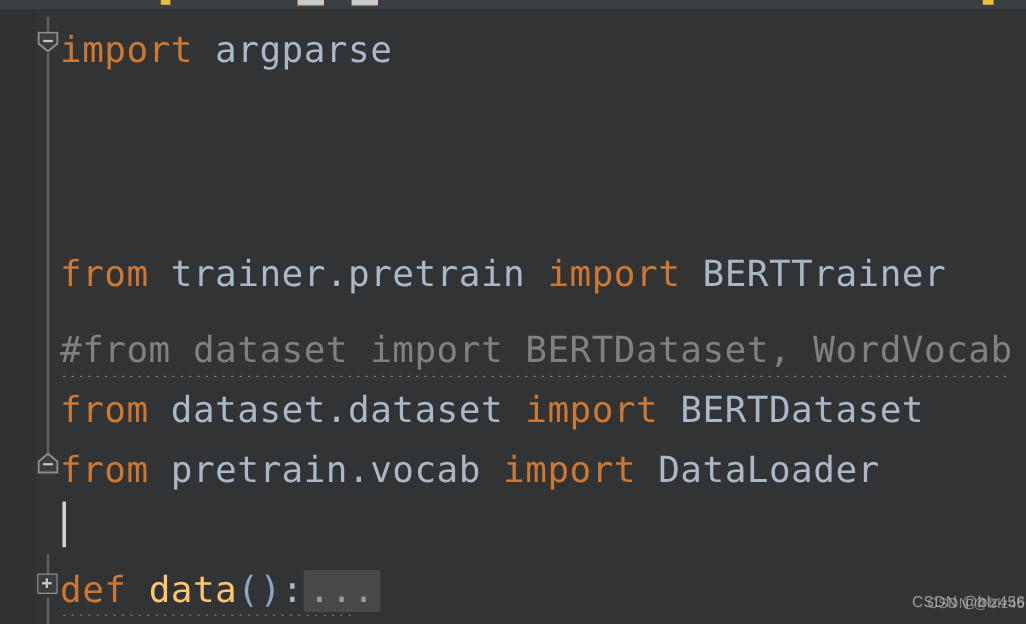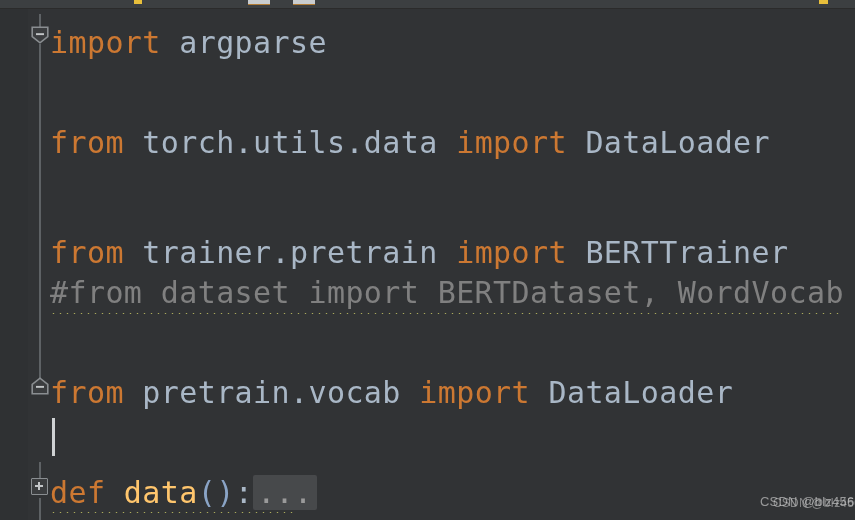--- a/index.html
+++ b/index.html
@@ -163,23 +163,23 @@
       <div class="tb-mark light" style="left: 293px; width: 22px; background: rgb(201, 204, 206);"></div>
       <div class="tb-mark yellow" style="left: 819px; width: 9px; background: rgb(232, 191, 59);"></div>
     </div>
 
   <div class="gutter"></div>
   <div class="fold-strip"></div>
 
   <div class="editor">
       <div class="code-line" style="top: 10px;"><span class="kw">import </span><span class="ident">argparse</span></div>
       <div class="code-line" style="top: 60px;"></div>
-      <div class="code-line" style="top: 110px;"><span class="kw">from </span><span class="ident">torch.utils.data </span><span class="kw">import </span><span class="ident">DataLoader</span></div>
-      <div class="code-line" style="top: 220px; text-align: right;"><span class="kw">from </span><span class="ident">trainer.pretrain </span><span class="kw">import </span><span class="ident">BERTTrainer</span></div>
+      <div class="code-line" style="top: 196px; text-align: right;"><span class="kw">from </span><span class="ident">trainer.pretrain </span><span class="kw">import </span><span class="ident">BERTTrainer</span></div>
       <div class="code-line" style="top: 260px;"><span class="comment">#from dataset import BERTDataset, WordVocab</span></div>
+      <div class="code-line" style="top: 310px;"><span class="kw">from </span><span class="ident">dataset.dataset </span><span class="kw">import </span><span class="ident">BERTDataset</span></div>
       <div class="code-line" style="top: 360px;"><span class="kw">from </span><span class="ident">pretrain.vocab </span><span class="kw">import </span><span class="ident">DataLoader</span></div>
       <div class="code-line" style="top: 410px;"></div>
       <div class="code-line" style="top: 460px;"><span class="kw">def </span><span class="func">data</span><span class="paren">()</span><span class="punct">:</span><span class="fold-dots">...</span></div>
     </div>
 
   <div class="caret" style="left: 52px; top: 418px; height: 38px;"></div>
 
   <div class="watermark wm2" style="left: 741px; top: 496px;">CSDN @bIz456</div>
   <div class="watermark" style="left: 733px; top: 494px; margin-left: 27px;">CSDN @blz456</div>
 

